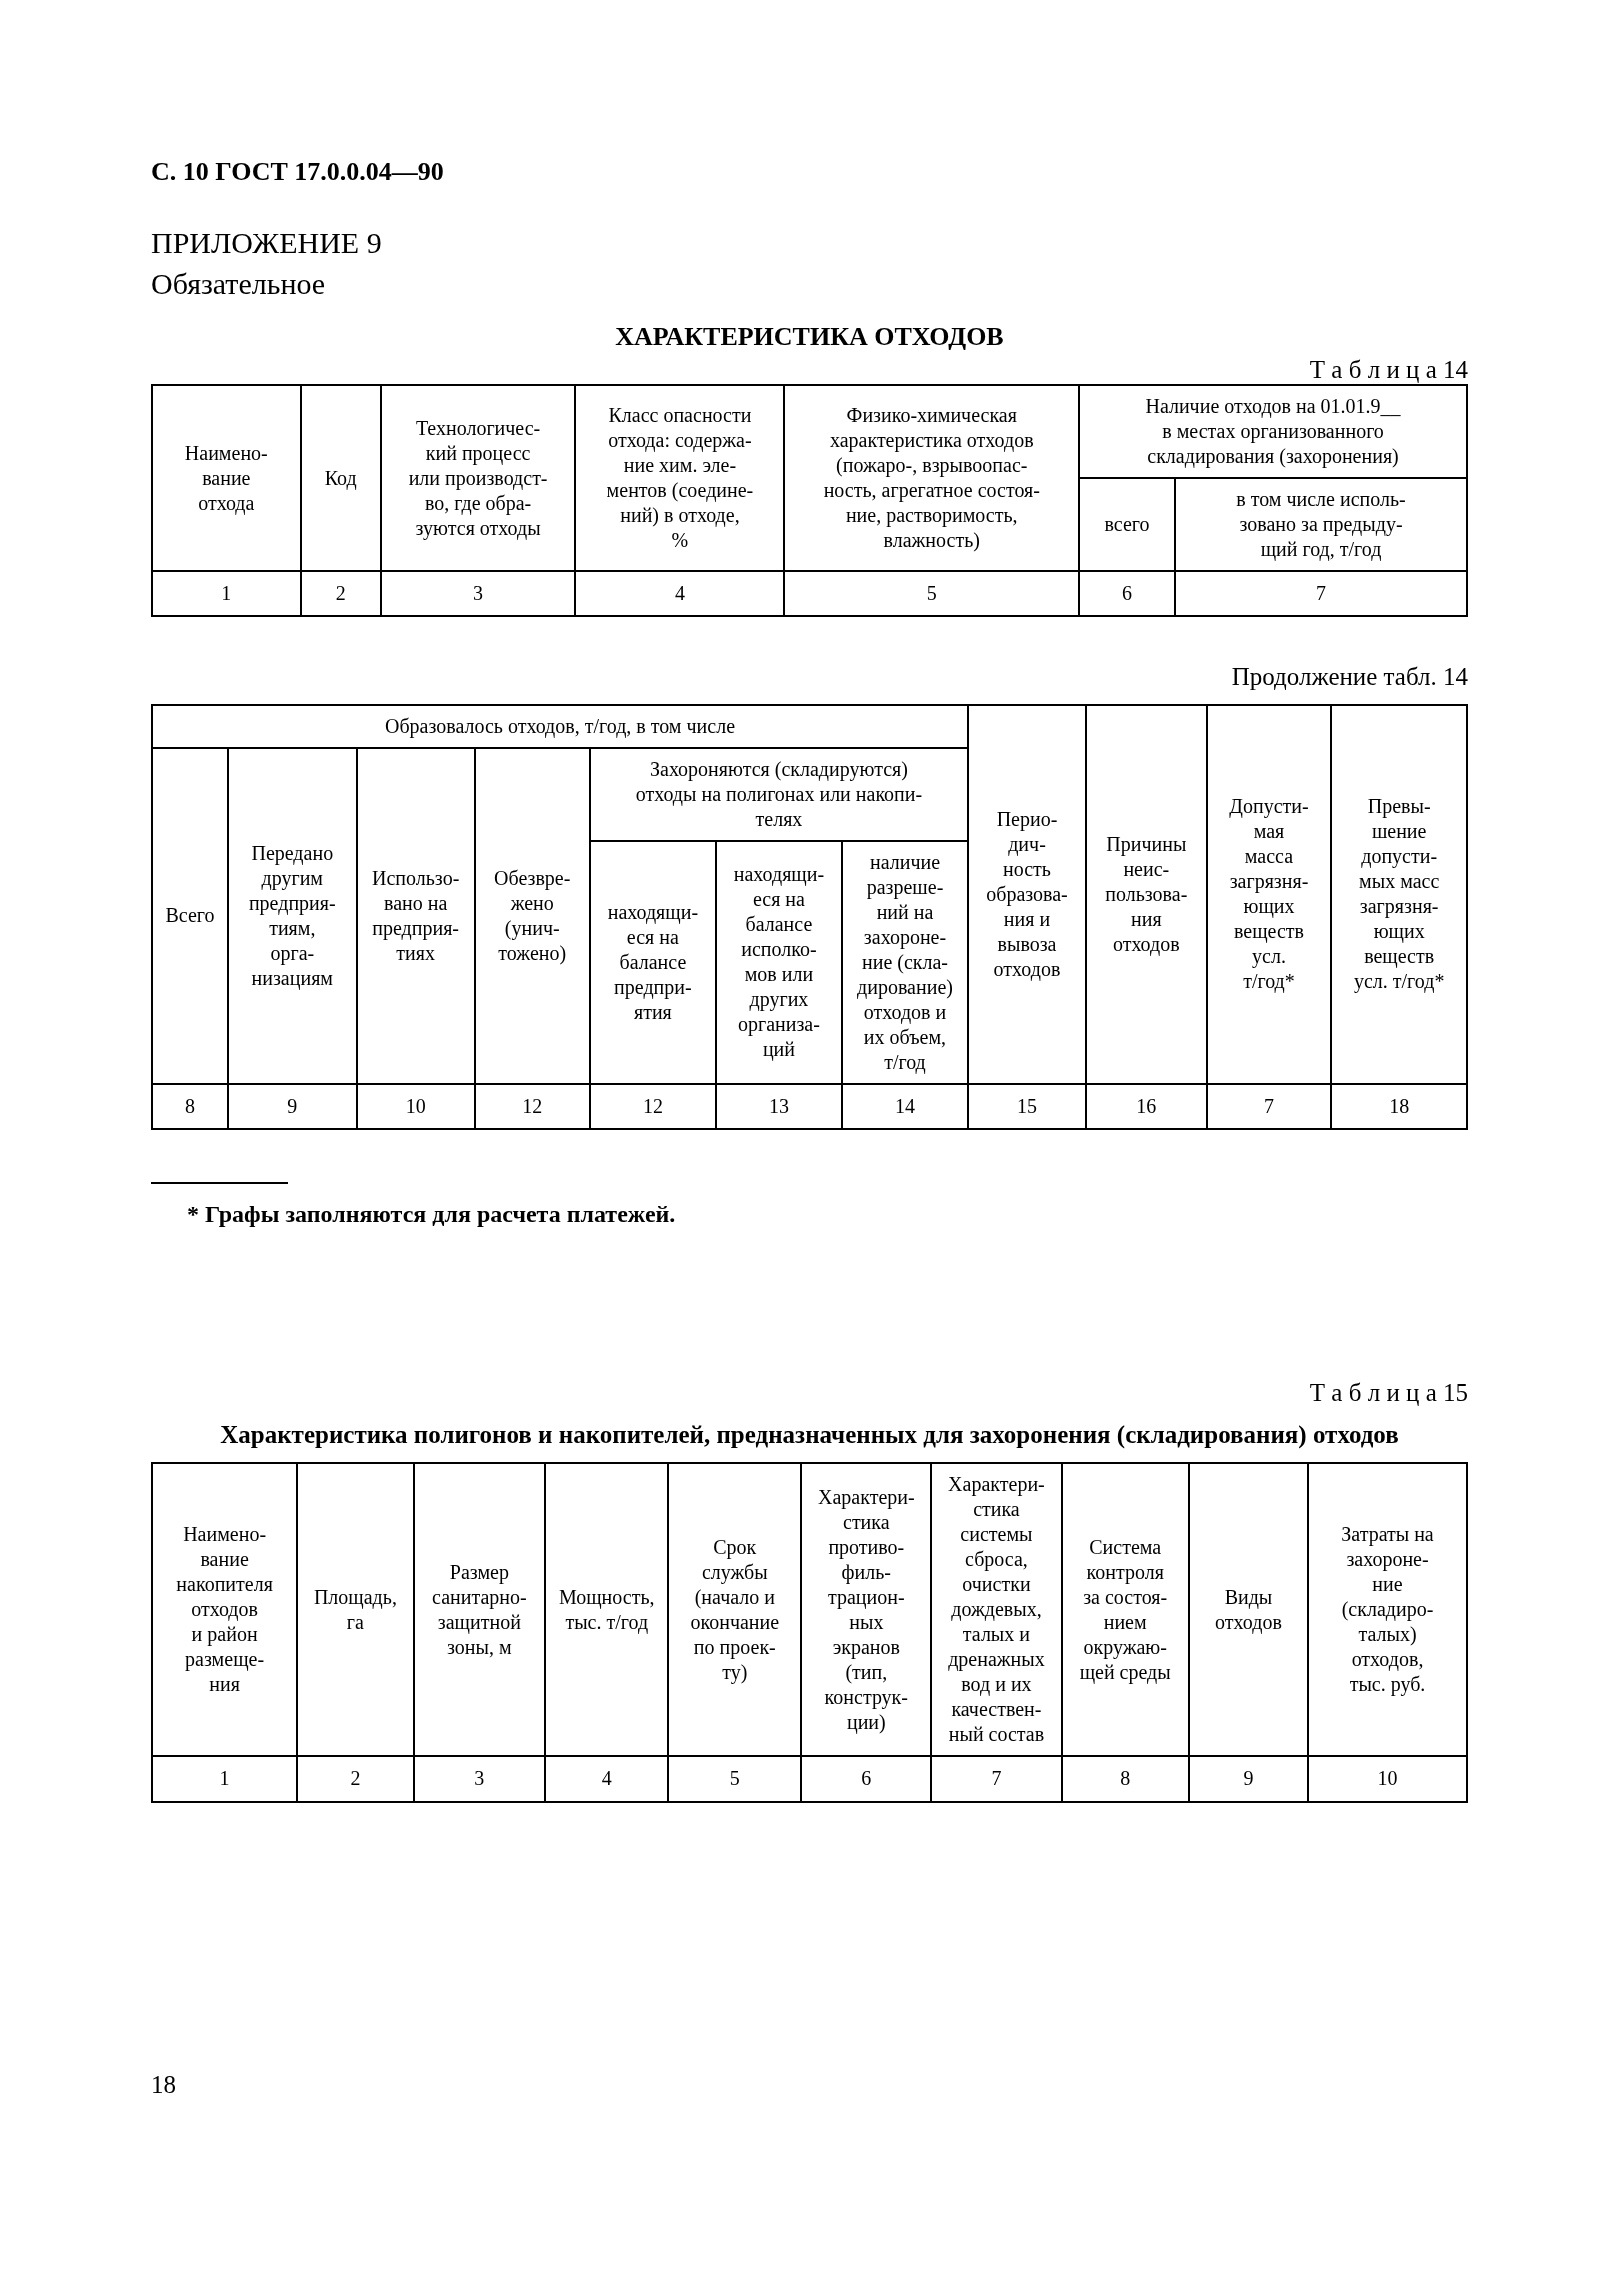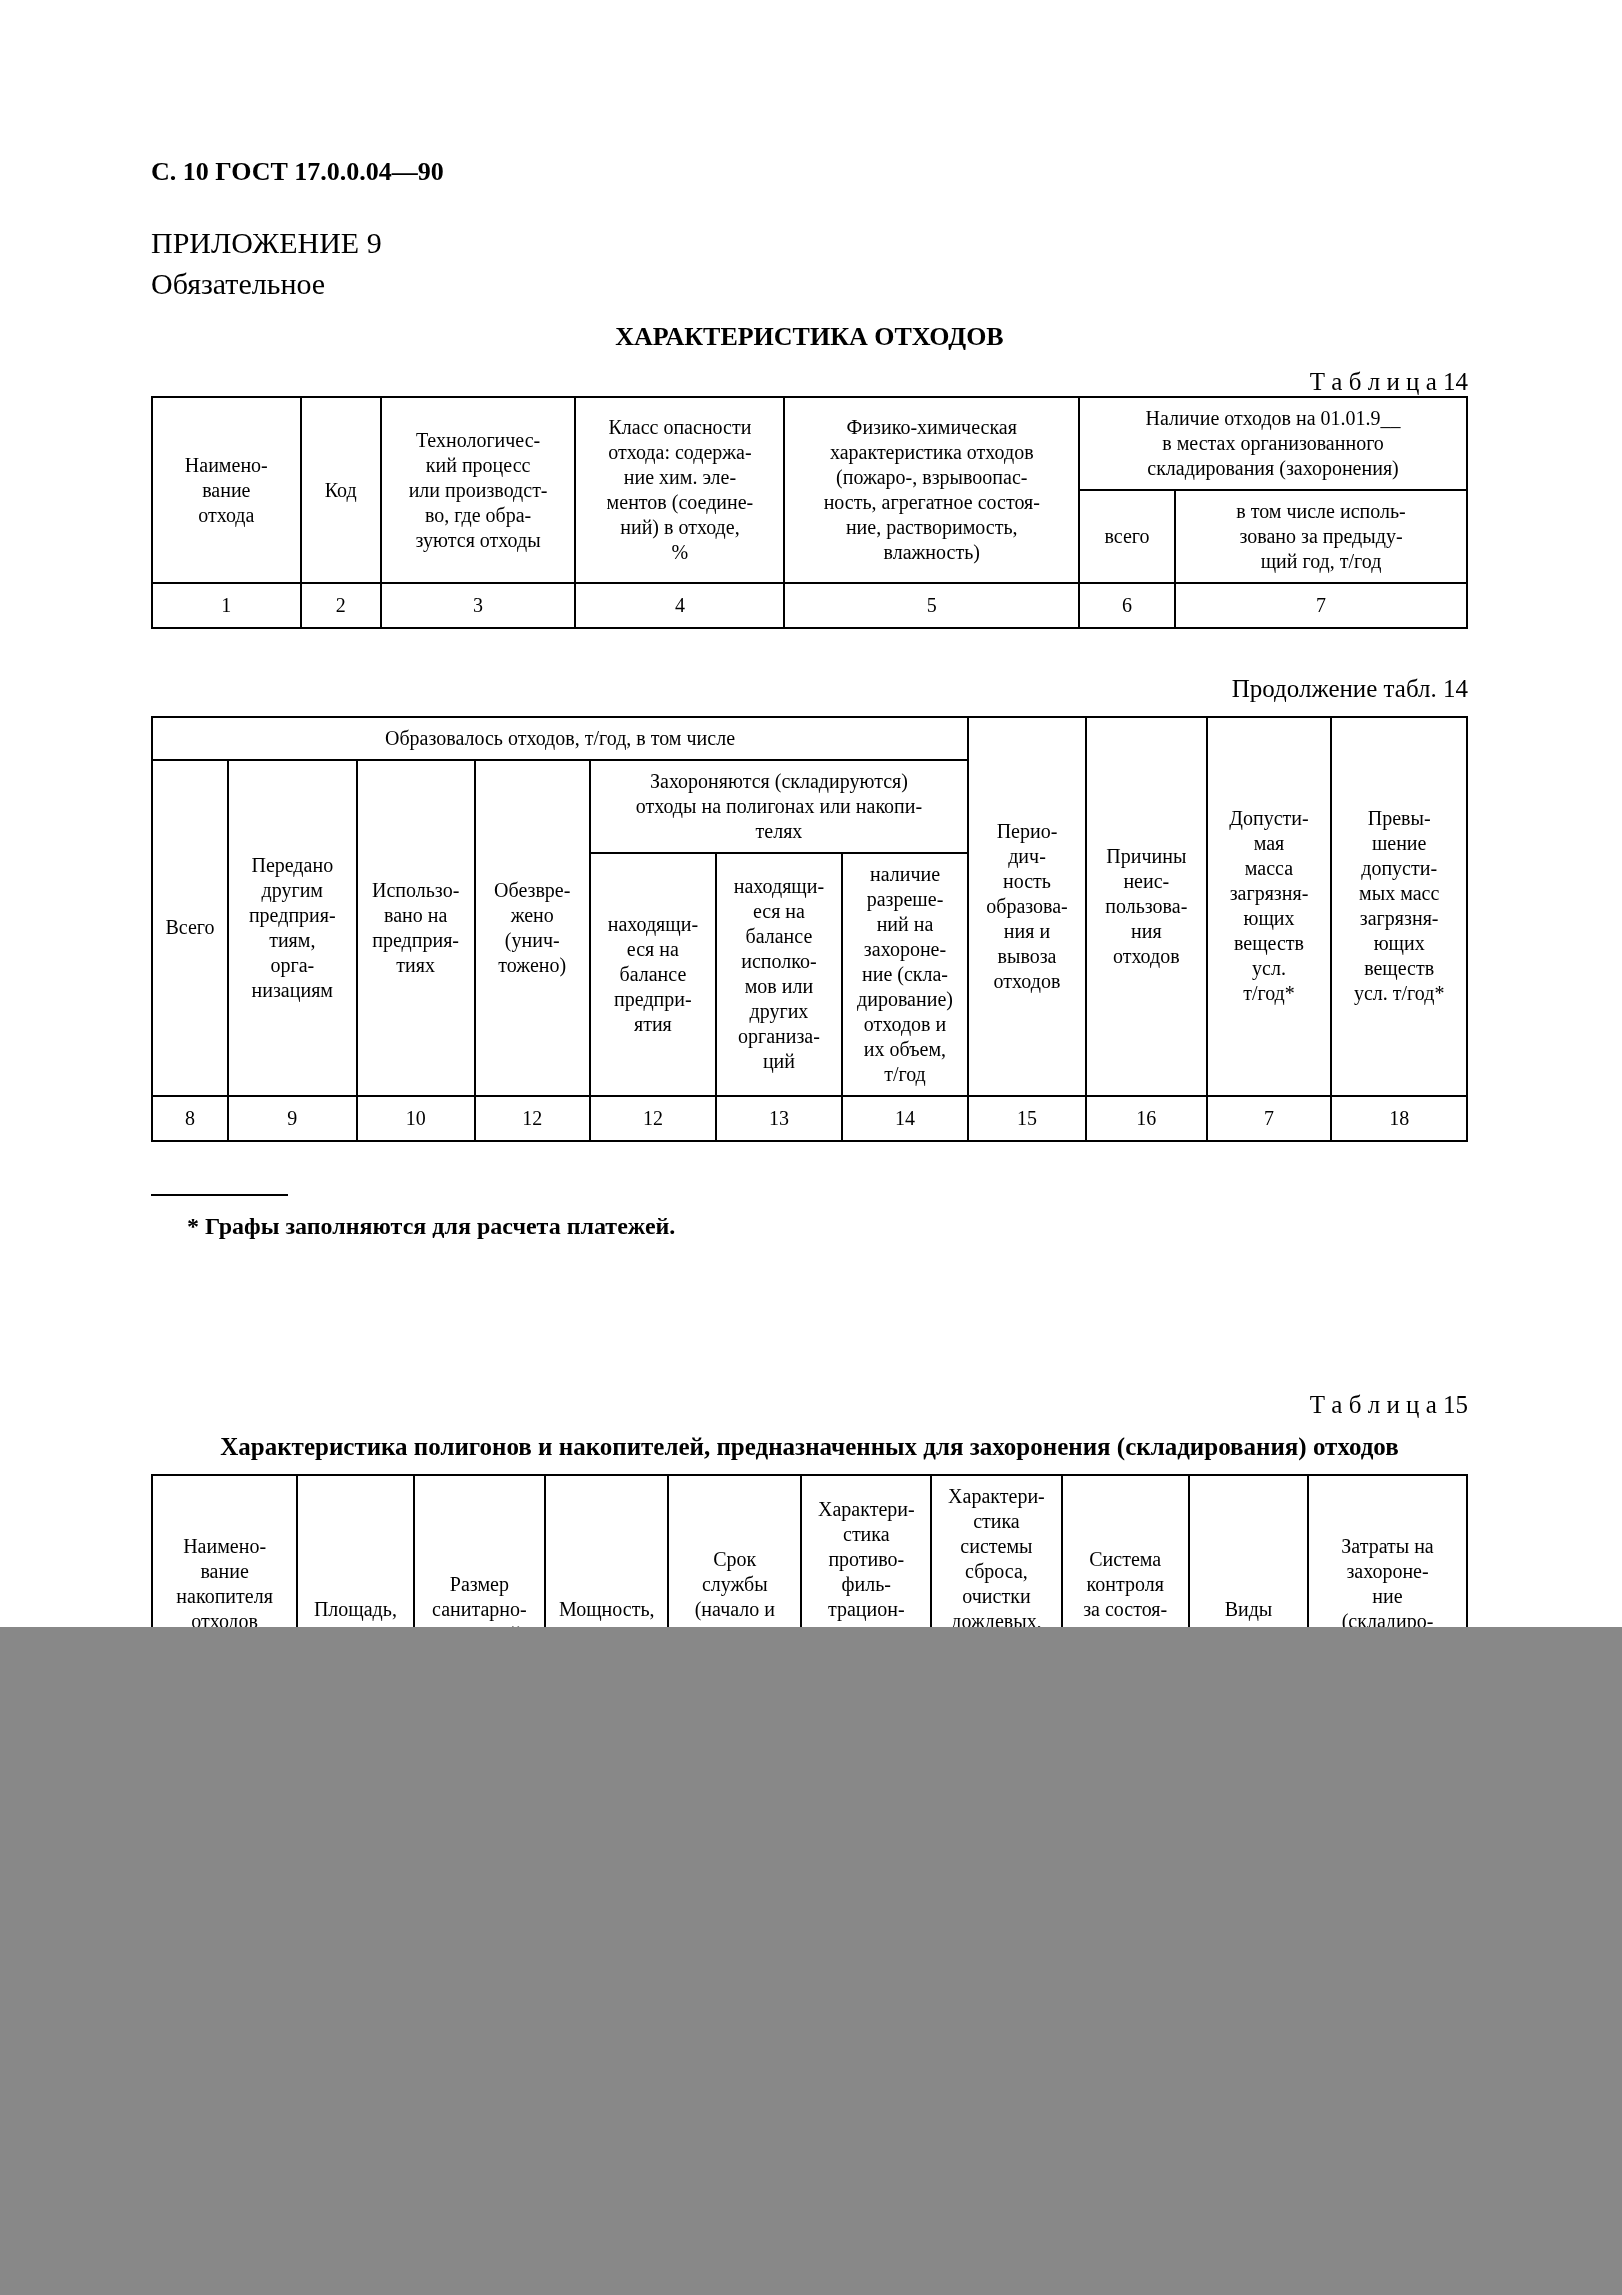--- a/index.html
+++ b/index.html
@@ -1,19 +1,19 @@
 <!DOCTYPE html>
 <html style="font-size:10.5px"><head>
 <meta charset="utf-8">
 <style>
   html, body { margin: 0; padding: 0; background: #888; }
   .page {
     position: relative;
     width: 1622px;
-    height: 1627px;
+    height: 2295px;
     margin: 0 auto;
     background: #ffffff;
     color: #000;
     font-family: "Liberation Serif", "DejaVu Serif", serif;
     overflow: hidden;
   }
   .content { padding: 157px 154px 0 151px; }
 
   .doc-header {
     font-size: 26px;
@@ -26,21 +26,21 @@
   }
   .main-title {
     text-align: center;
     font-weight: bold;
     font-size: 26px;
     margin-top: 18.3px;
   }
   .table-label {
     text-align: right;
     font-size: 25px;
-    margin-top: 16px;
+    margin-top: 4px;
   }
   .table-caption {
     text-align: center;
     font-weight: bold;
     font-size: 25px;
     margin-top: 14.4px;
     margin-bottom: 13px;
   }
   .continuation {
     text-align: right;

